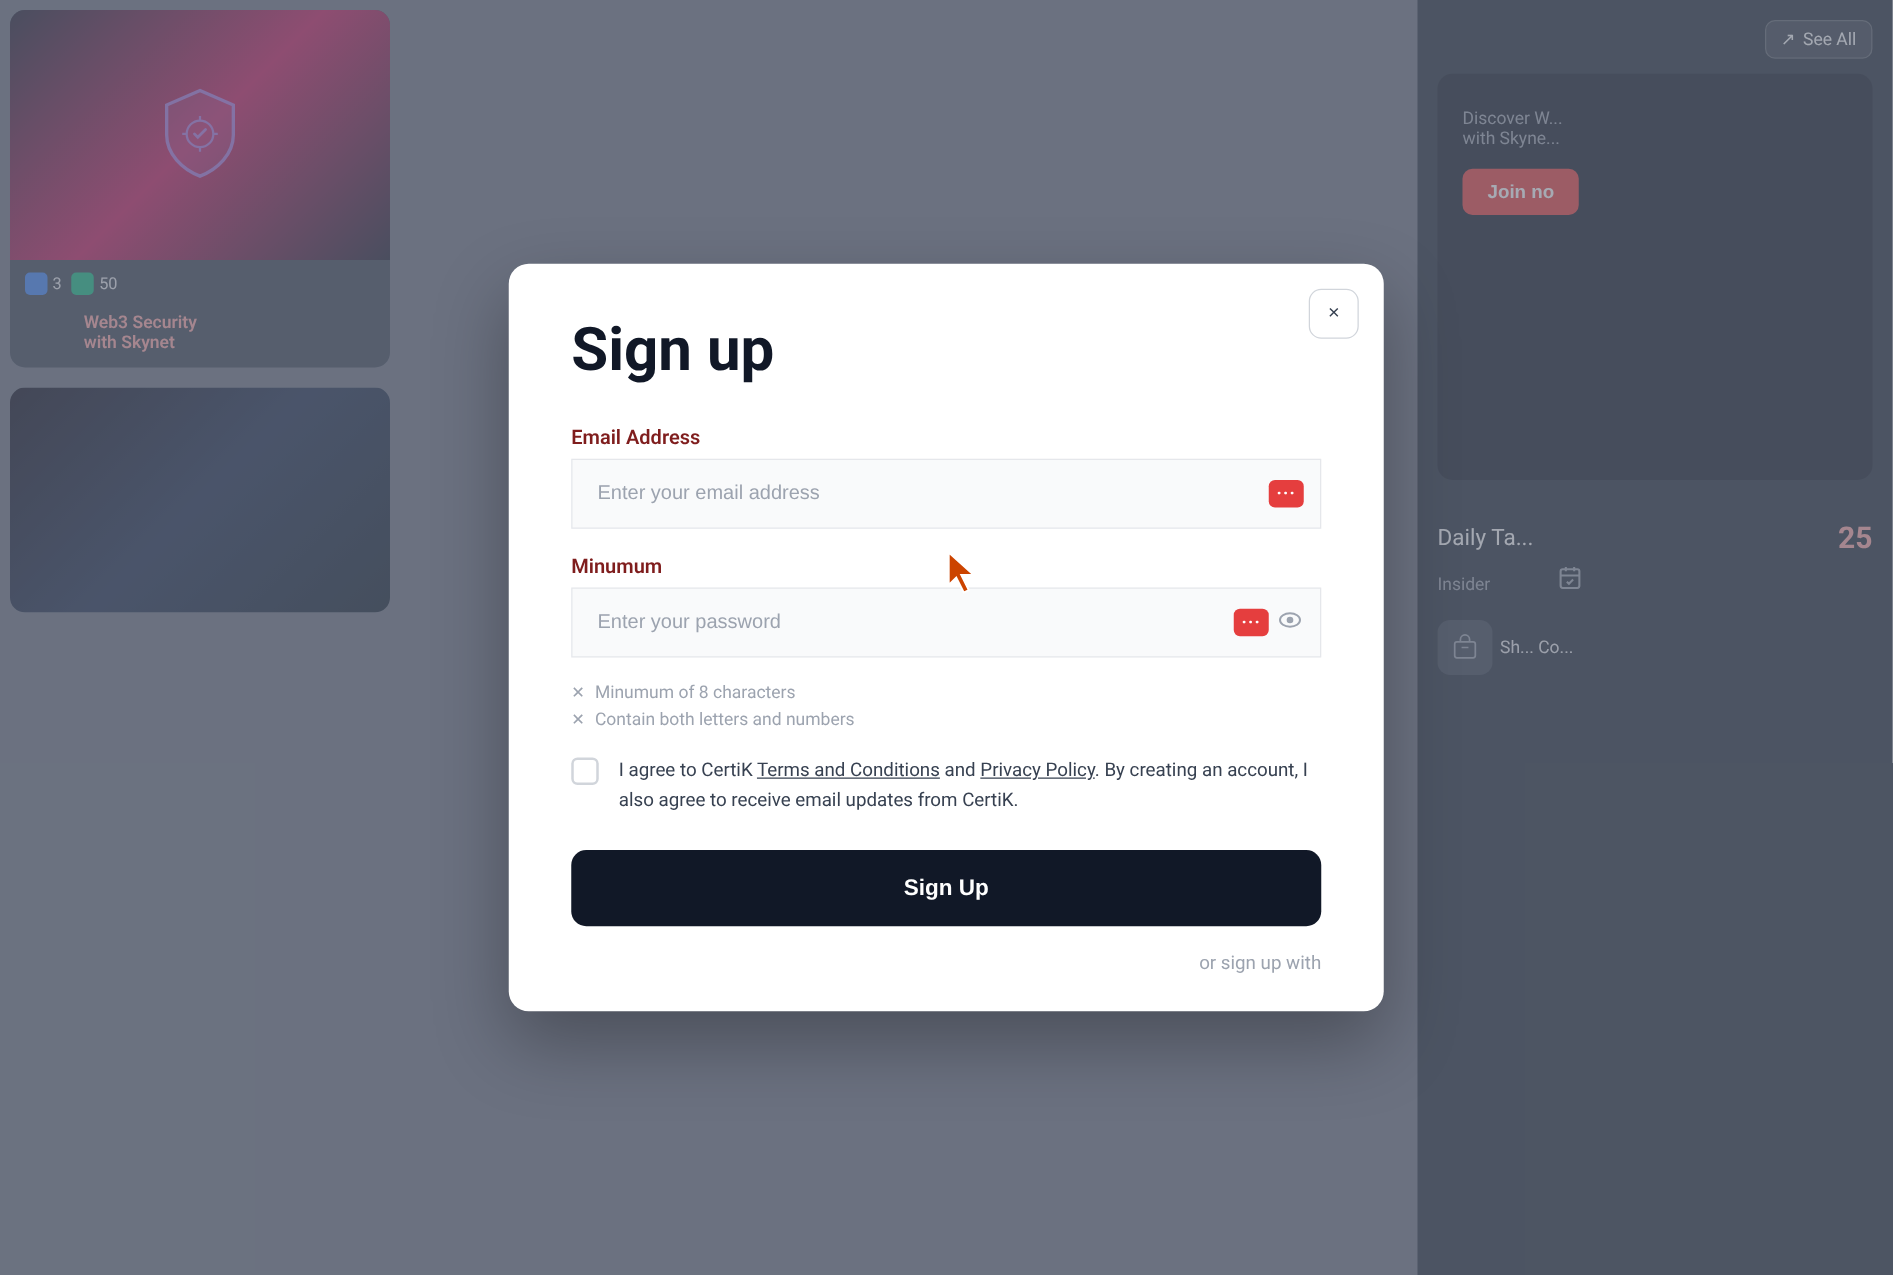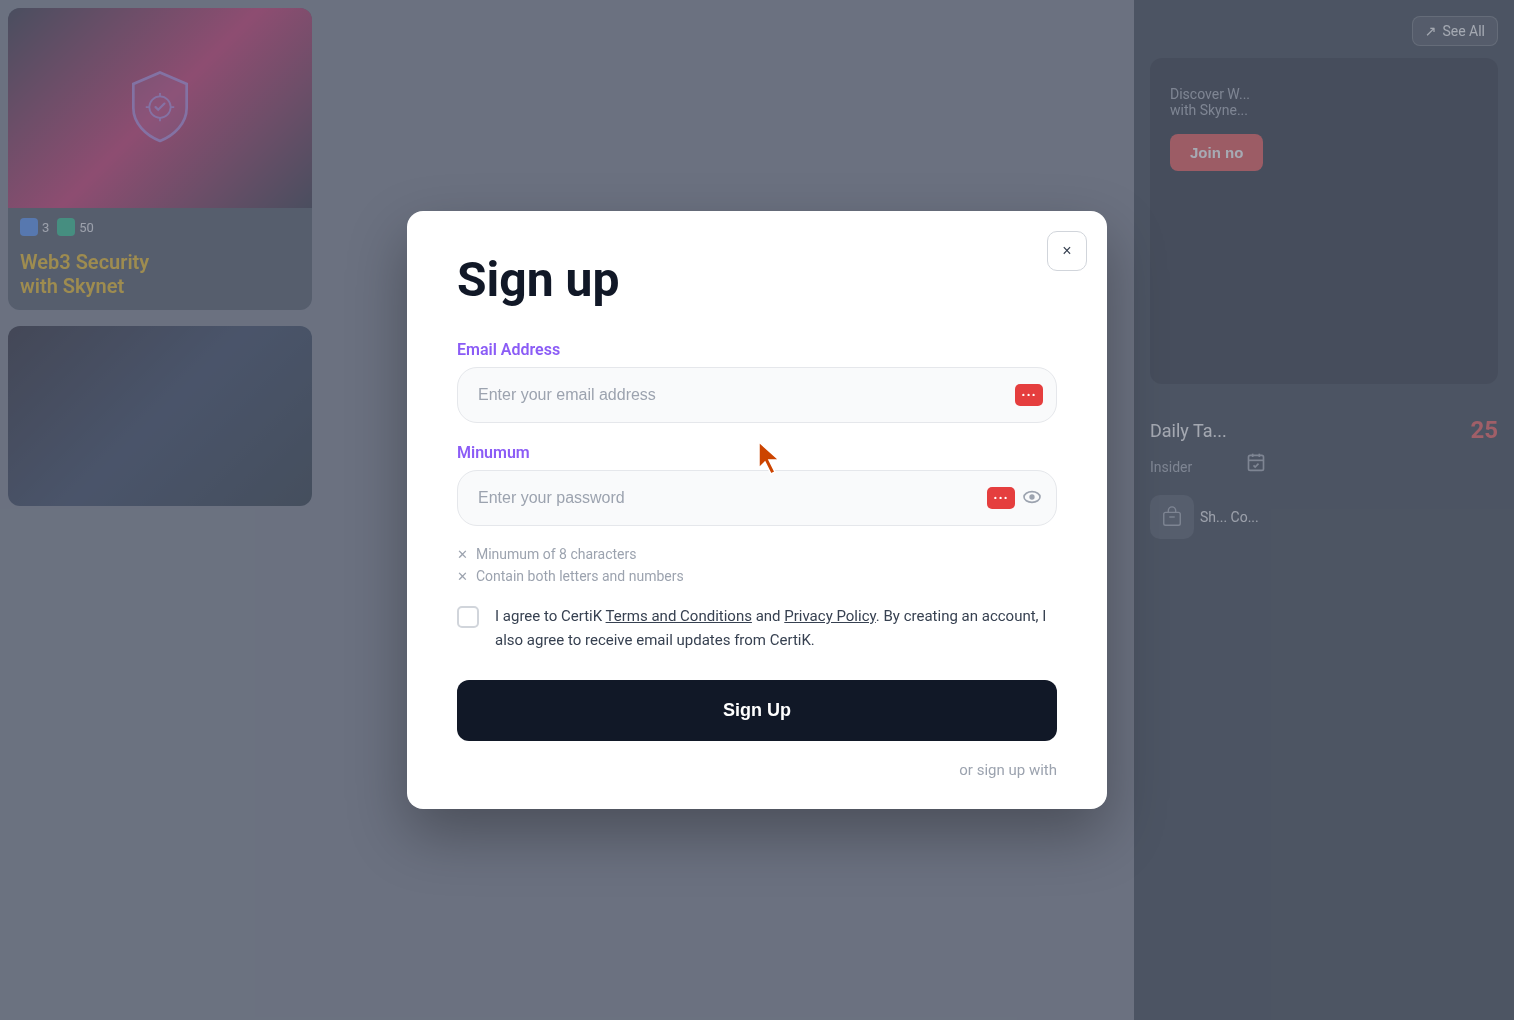--- a/index.html
+++ b/index.html
@@ -80,23 +80,24 @@
     }
     .badge-icon-green {
       width: 18px;
       height: 18px;
       background: #10b981;
       border-radius: 4px;
     }
 
     .bg-card-title {
       padding: 4px 12px 12px;
-      color: #eab308;
-      font-size: 20px;
+      color: #fca5a5;
+      font-size: 14px;
       font-weight: 600;
+      margin-left: 47px;
     }
 
     
     .bg-right {
       position: absolute;
       right: 0;
       top: 0;
       width: 380px;
       height: 100%;
       display: flex;
@@ -169,21 +170,21 @@
       align-items: center;
     }
 
     .daily-ta-title {
       color: #f9fafb;
       font-size: 18px;
       font-weight: 400;
     }
 
     .daily-num {
-      color: #ef4444;
+      color: #fca5a5;
       font-size: 24px;
       font-weight: 700;
     }
 
     .shop-row {
       display: flex;
       align-items: center;
       gap: 6px;
       margin-top: 20px;
     }
@@ -241,34 +242,34 @@
     .modal-title {
       font-size: 48px;
       font-weight: 700;
       color: #111827;
       margin-bottom: 32px;
     }
 
     .field-label {
       font-size: 16px;
       font-weight: 600;
-      color: #8b5cf6;
+      color: #7f1d1d;
       margin-bottom: 8px;
     }
 
     .input-wrapper {
       position: relative;
       margin-bottom: 20px;
     }
 
     .input-field {
       width: 100%;
       padding: 18px 50px 18px 20px;
       border: 1.5px solid #e5e7eb;
-      border-radius: 20px;
+      border-radius: 0;
       font-size: 16px;
       color: #9ca3af;
       background: #f9fafb;
       outline: none;
     }
 
     .input-field::placeholder {
       color: #9ca3af;
     }
 

